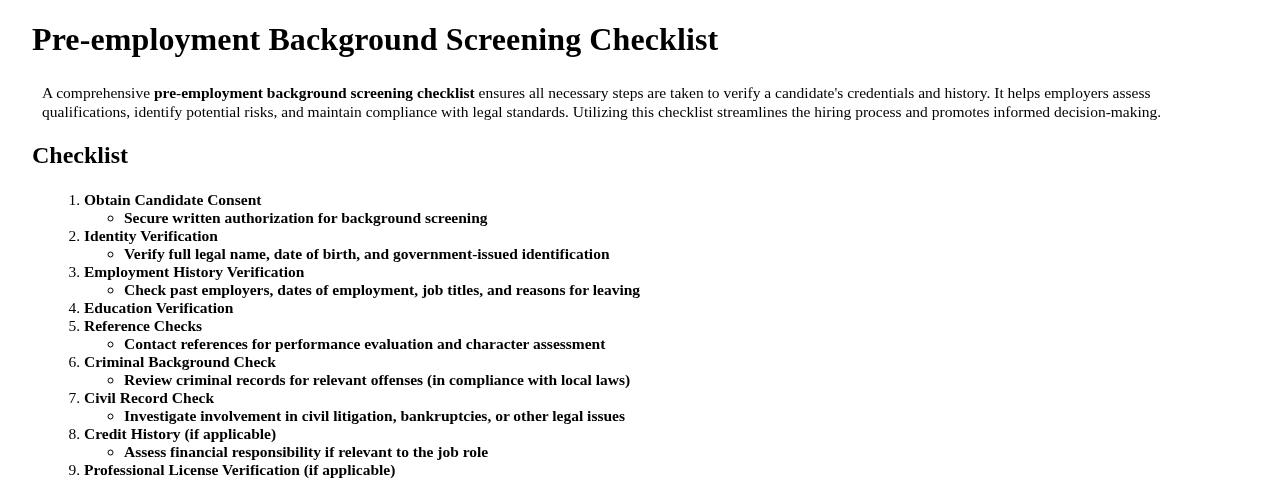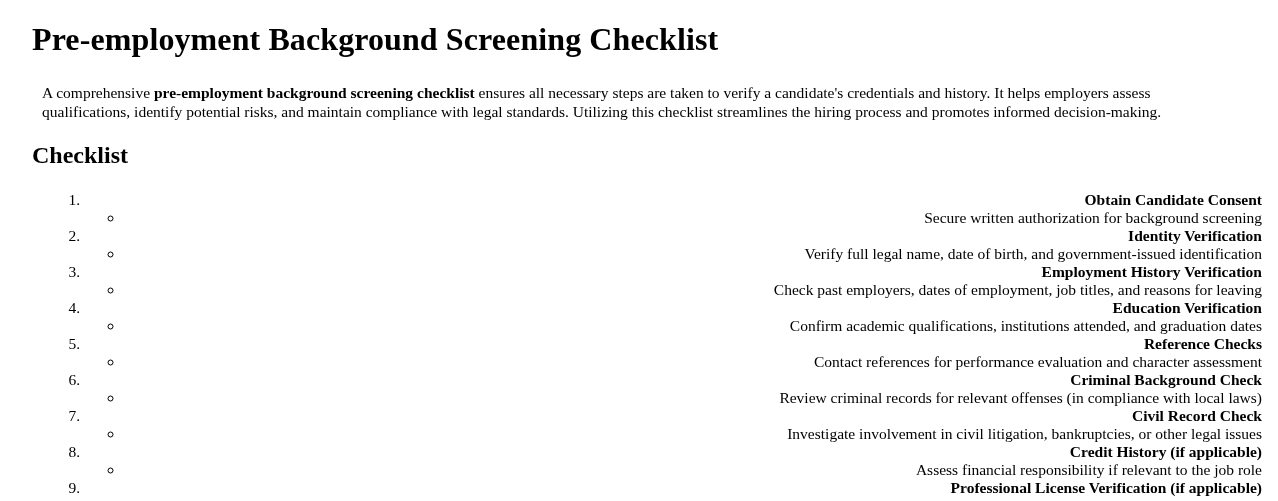--- a/index.html
+++ b/index.html
@@ -45,38 +45,37 @@
     font-weight: bold;
     margin: 20px 0 0 0;
   }
   ol.checklist {
     font-size: 15.5px;
     line-height: 18px;
     margin: 22px 0 0 0;
     padding-left: 52px;
     list-style-position: outside;
     list-style-type: decimal;
-    text-align: right;
   }
   ol.checklist > li {
     margin: 0;
     padding: 0;
   }
   ol.checklist > li > .step-title {
     font-weight: bold;
   }
   ul.substeps {
     list-style-type: circle;
     margin: 0;
     padding-left: 40px;
     font-size: 15.5px;
     line-height: 18px;
   }
   ul.substeps > li {
-    font-weight: normal;
+    font-weight: bold;
     margin: 0;
     padding: 0;
   }
 </style>
 </head>
 <body>
 
 <div class="page">
 
   <h1 class="doc-title">Pre-employment Background Screening Checklist</h1>
@@ -90,23 +89,21 @@
   <ol class="checklist" id="checklist">
       <li class="checklist-step"><span class="step-title">Obtain Candidate Consent</span><ul class="substeps">
           <li>Secure written authorization for background screening</li>
         </ul></li>
       <li class="checklist-step"><span class="step-title">Identity Verification</span><ul class="substeps">
           <li>Verify full legal name, date of birth, and government-issued identification</li>
         </ul></li>
       <li class="checklist-step"><span class="step-title">Employment History Verification</span><ul class="substeps">
           <li>Check past employers, dates of employment, job titles, and reasons for leaving</li>
         </ul></li>
-      <li class="checklist-step"><span class="step-title">Education Verification</span><ul class="substeps">
-          <li>Confirm academic qualifications, institutions attended, and graduation dates</li>
-        </ul></li>
+      <li class="checklist-step"><span class="step-title">Education Verification</span></li>
       <li class="checklist-step"><span class="step-title">Reference Checks</span><ul class="substeps">
           <li>Contact references for performance evaluation and character assessment</li>
         </ul></li>
       <li class="checklist-step"><span class="step-title">Criminal Background Check</span><ul class="substeps">
           <li>Review criminal records for relevant offenses (in compliance with local laws)</li>
         </ul></li>
       <li class="checklist-step"><span class="step-title">Civil Record Check</span><ul class="substeps">
           <li>Investigate involvement in civil litigation, bankruptcies, or other legal issues</li>
         </ul></li>
       <li class="checklist-step"><span class="step-title">Credit History (if applicable)</span><ul class="substeps">

